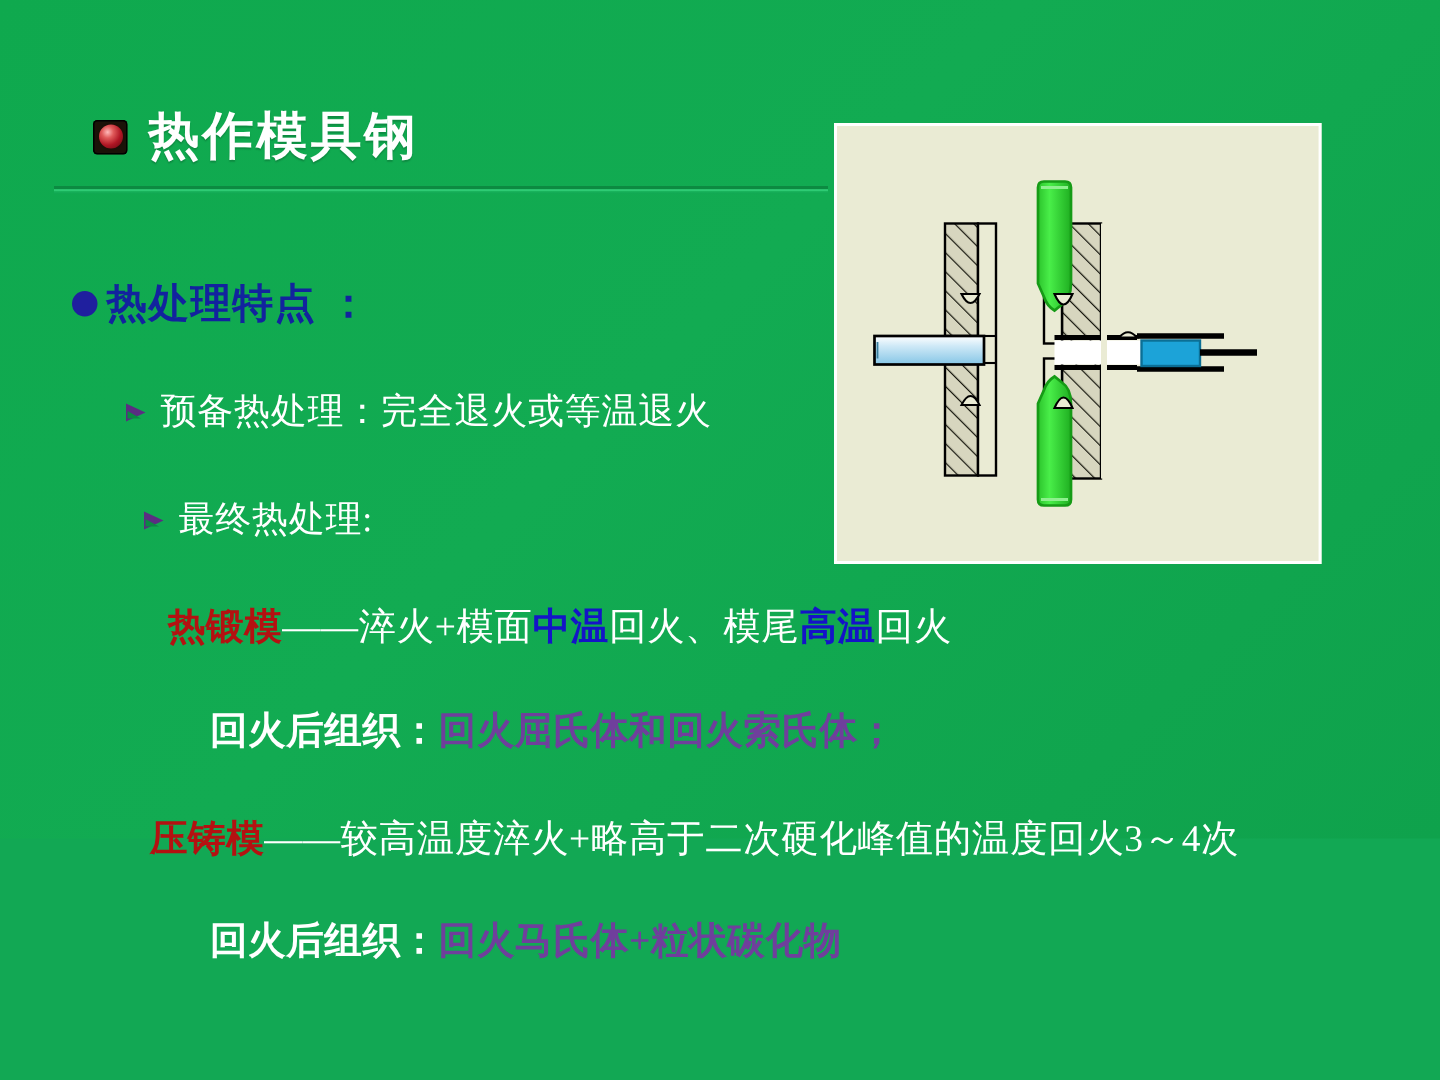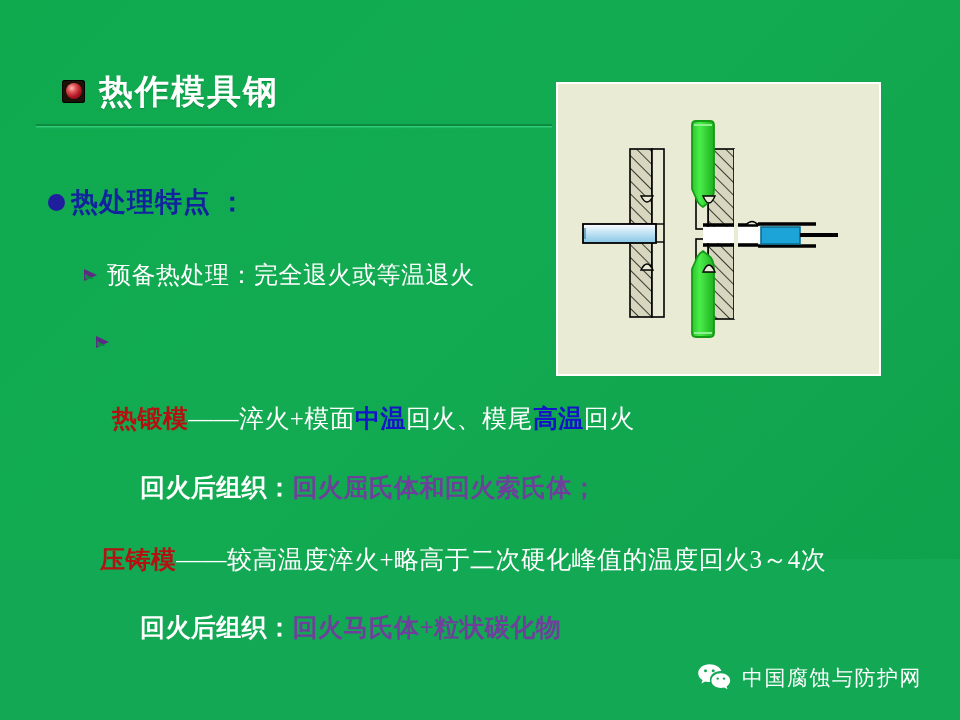--- a/index.html
+++ b/index.html
@@ -217,20 +217,21 @@
       <span id="heading-text">热处理特点 ：</span>
     </div>
 
     <div class="line arrow-line" id="l-preliminary">
       <span class="arrow-bullet"></span>
       <span class="sub-white">预备热处理：完全退火或等温退火</span>
     </div>
 
     <div class="line arrow-line" id="l-final">
       <span class="arrow-bullet"></span>
+      <span class="sub-white">最终热处理:</span>
     </div>
 
     <div class="line mix" id="l-forge">
       <span class="c-red">热锻模</span><span class="c-white">——淬火+模面</span><span class="c-blue">中温</span><span class="c-white">回火、模尾</span><span class="c-blue">高温</span><span class="c-white">回火</span>
     </div>
 
     <div class="line mix" id="l-forge-micro">
       <span class="c-white b">回火后组织：</span><span class="c-purple">回火屈氏体和回火索氏体；</span>
     </div>
 
@@ -309,25 +310,14 @@
       <line x1="200" y1="162" x2="258" y2="162" stroke="#000" stroke-width="3.6"></line>
 
       <rect x="203" y="143" width="39" height="17" fill="#1ca3d8" stroke="#0b6f96" stroke-width="1.6"></rect>
 
       <line x1="242" y1="151" x2="280" y2="151" stroke="#000" stroke-width="4.2"></line>
 
       <rect x="176" y="65" width="4" height="170" fill="#eaebd4" stroke="none"></rect>
     </svg>
   </div>
 
-  <div id="footer">
-    <svg id="wechat-icon" viewBox="0 0 34 30">
-      <path d="M12.4 1.3C6.2 1.3 1.2 5.3 1.2 10.2c0 2.8 1.7 5.3 4.3 6.9l-1.1 3.3 3.9-2a14 14 0 0 0 4.1.6h.8a8.7 8.7 0 0 1-.3-2.3c0-4.8 4.8-8.7 10.7-8.7h.8C23.5 4.5 18.5 1.3 12.4 1.3z" fill="#ffffff"></path>
-      <circle cx="8.5" cy="7.8" r="1.5" fill="#12a854"></circle>
-      <circle cx="16.2" cy="7.8" r="1.5" fill="#12a854"></circle>
-      <path d="M33.2 17.6c0-4.1-4.2-7.4-9.4-7.4s-9.4 3.3-9.4 7.4 4.2 7.4 9.4 7.4c1.2 0 2.3-.2 3.4-.5l3.3 1.7-.9-2.8c2.2-1.4 3.6-3.5 3.6-5.8z" fill="#ffffff"></path>
-      <circle cx="20.7" cy="15.6" r="1.2" fill="#12a854"></circle>
-      <circle cx="27" cy="15.6" r="1.2" fill="#12a854"></circle>
-    </svg>
-    <span id="footer-text">中国腐蚀与防护网</span>
-  </div>
 
 </div>
 
 </body></html>

